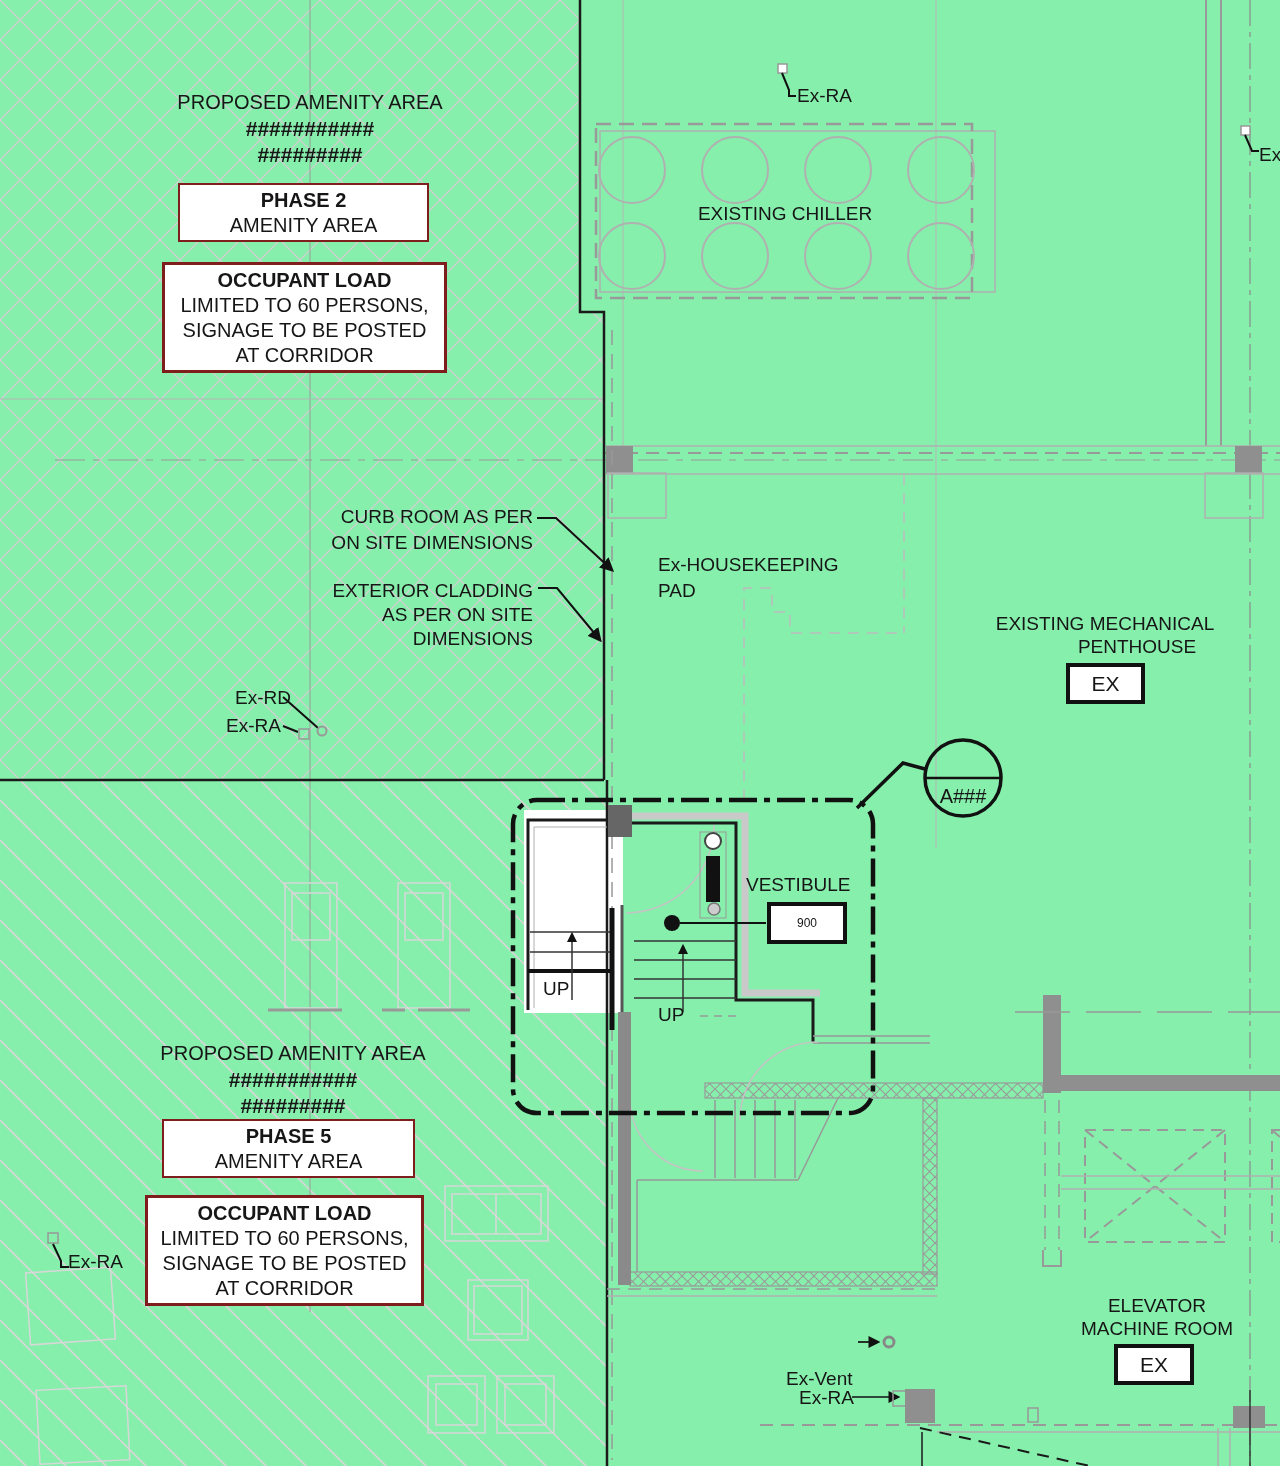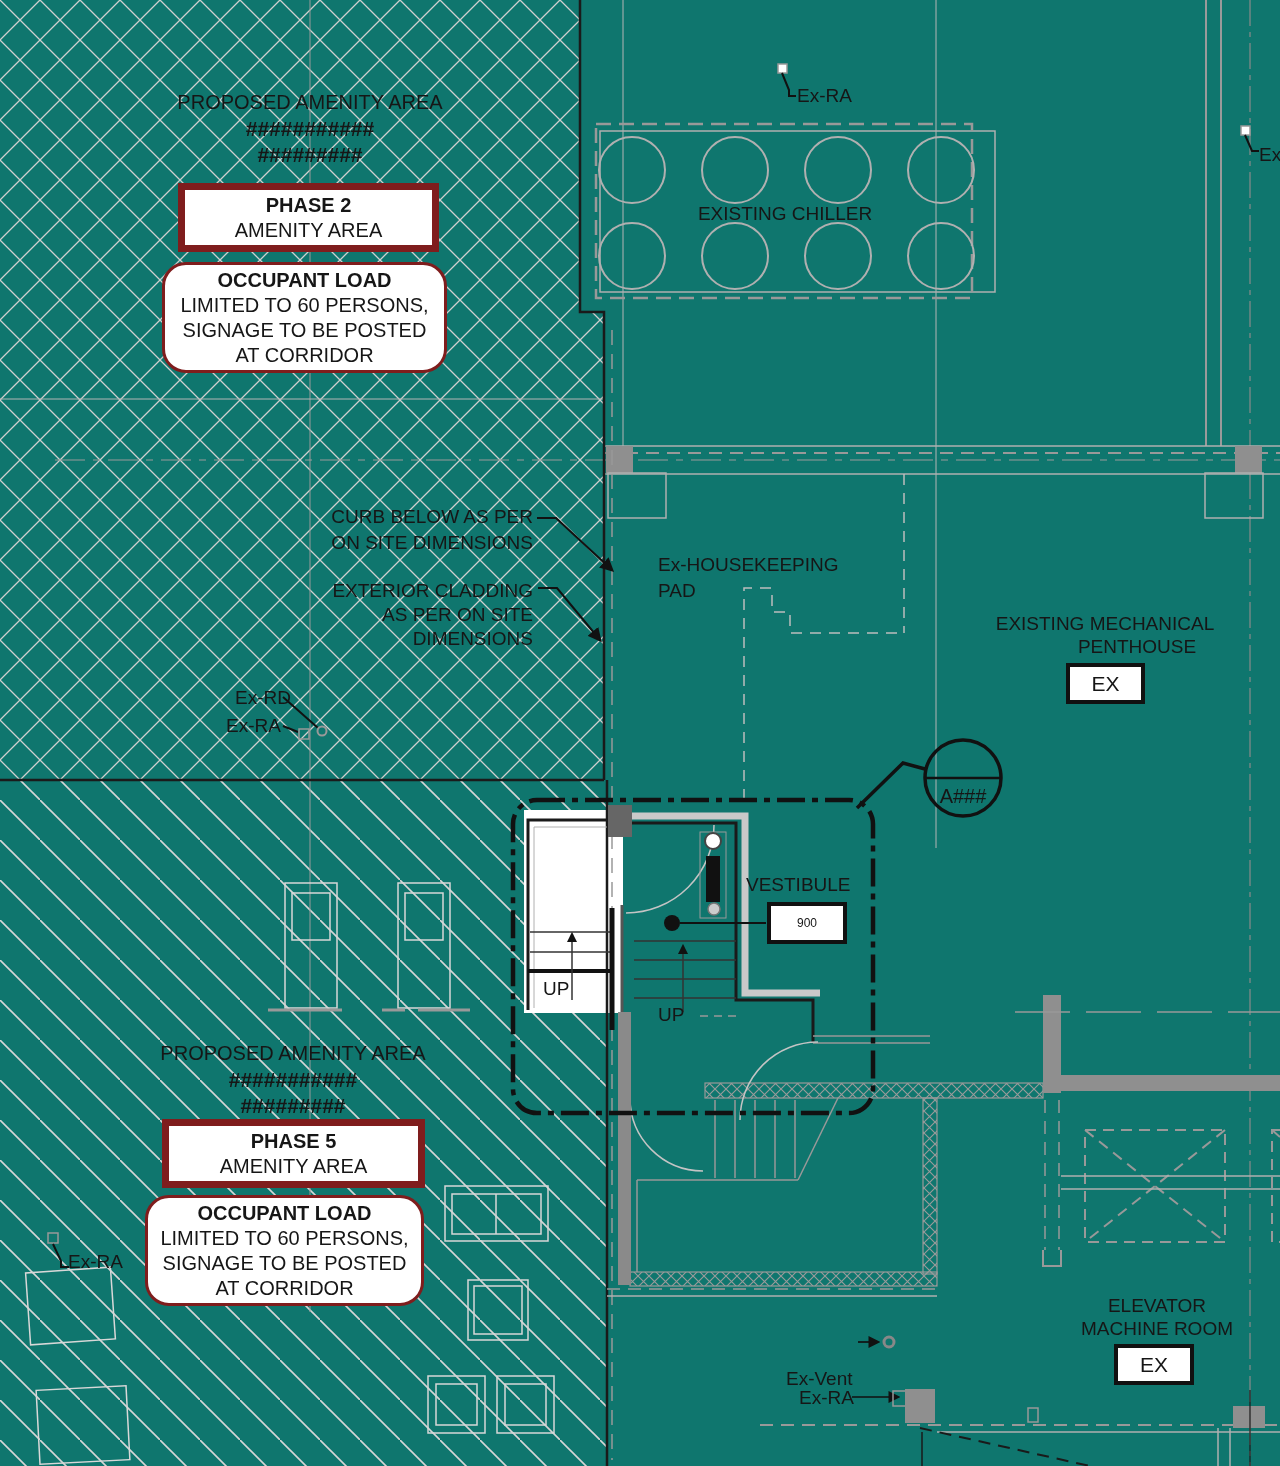--- a/index.html
+++ b/index.html
@@ -1,27 +1,27 @@
 <!DOCTYPE html>
 <html><head>
 <meta charset="utf-8">
 <style>
   html,body{margin:0;padding:0;background:#fff;}
-  #sheet{position:relative;width:1280px;height:1466px;background:#0f766e;overflow:hidden;
+  #sheet{position:relative;width:1280px;height:1466px;background:#86efac;overflow:hidden;
          font-family:"Liberation Sans",sans-serif;color:#161616;}
   #plan-svg{position:absolute;left:0;top:0;}
   .lbl{position:absolute;font:19px/23px "Liberation Sans",sans-serif;color:#161616;white-space:nowrap;}
   .c{text-align:center;}
   .r{text-align:right;}
   .b{font-weight:bold;}
   .hash{font-weight:bold;font-size:21px;letter-spacing:0px;}
   .t20{font-size:20px;line-height:24px;}
-  .wbox{position:absolute;background:#ffffff;border:7px solid #7f1d1d;text-align:center;
+  .wbox{position:absolute;background:#ffffff;border:2px solid #7f1d1d;text-align:center;
         font:20px/25px "Liberation Sans",sans-serif;padding:3px 0 2px 0;}
-  .wbox3{border-width:3px;border-radius:24px;}
+  .wbox3{border-width:3px;}
   .exbox{position:absolute;background:#ffffff;border:4px solid #111111;text-align:center;
          font:21px/33px "Liberation Sans",sans-serif;}
 </style>
 </head>
 <body>
 
 <div id="sheet">
 
 <svg id="plan-svg" width="1280" height="1466" viewBox="0 0 1280 1466">
   <defs>
@@ -240,21 +240,21 @@
   <div class="b">OCCUPANT LOAD</div>
   <div>LIMITED TO 60 PERSONS,</div>
   <div>SIGNAGE TO BE POSTED</div>
   <div>AT CORRIDOR</div>
 </div>
 
 <div class="lbl c" style="left:660px;top:202px;width:250px;">EXISTING CHILLER</div>
 <div class="lbl" style="left:797px;top:84px;">Ex-RA</div>
 <div class="lbl" style="left:1259px;top:143px;">Ex-RA</div>
 
-<div class="lbl r" style="left:280px;top:505px;width:253px;">CURB BELOW AS PER</div>
+<div class="lbl r" style="left:280px;top:505px;width:253px;">CURB ROOM AS PER</div>
 <div class="lbl r" style="left:280px;top:531px;width:253px;">ON SITE DIMENSIONS</div>
 <div class="lbl r" style="left:280px;top:579px;width:253px;">EXTERIOR CLADDING</div>
 <div class="lbl r" style="left:280px;top:603px;width:253px;">AS PER ON SITE</div>
 <div class="lbl r" style="left:280px;top:627px;width:253px;">DIMENSIONS</div>
 
 <div class="lbl" style="left:658px;top:553px;">Ex-HOUSEKEEPING</div>
 <div class="lbl" style="left:658px;top:579px;">PAD</div>
 <div class="lbl c" style="left:955px;top:612px;width:300px;">EXISTING MECHANICAL</div>
 <div class="lbl c" style="left:987px;top:635px;width:300px;">PENTHOUSE</div>
 <div class="exbox" style="left:1066px;top:663px;width:71px;height:33px;">EX</div>

